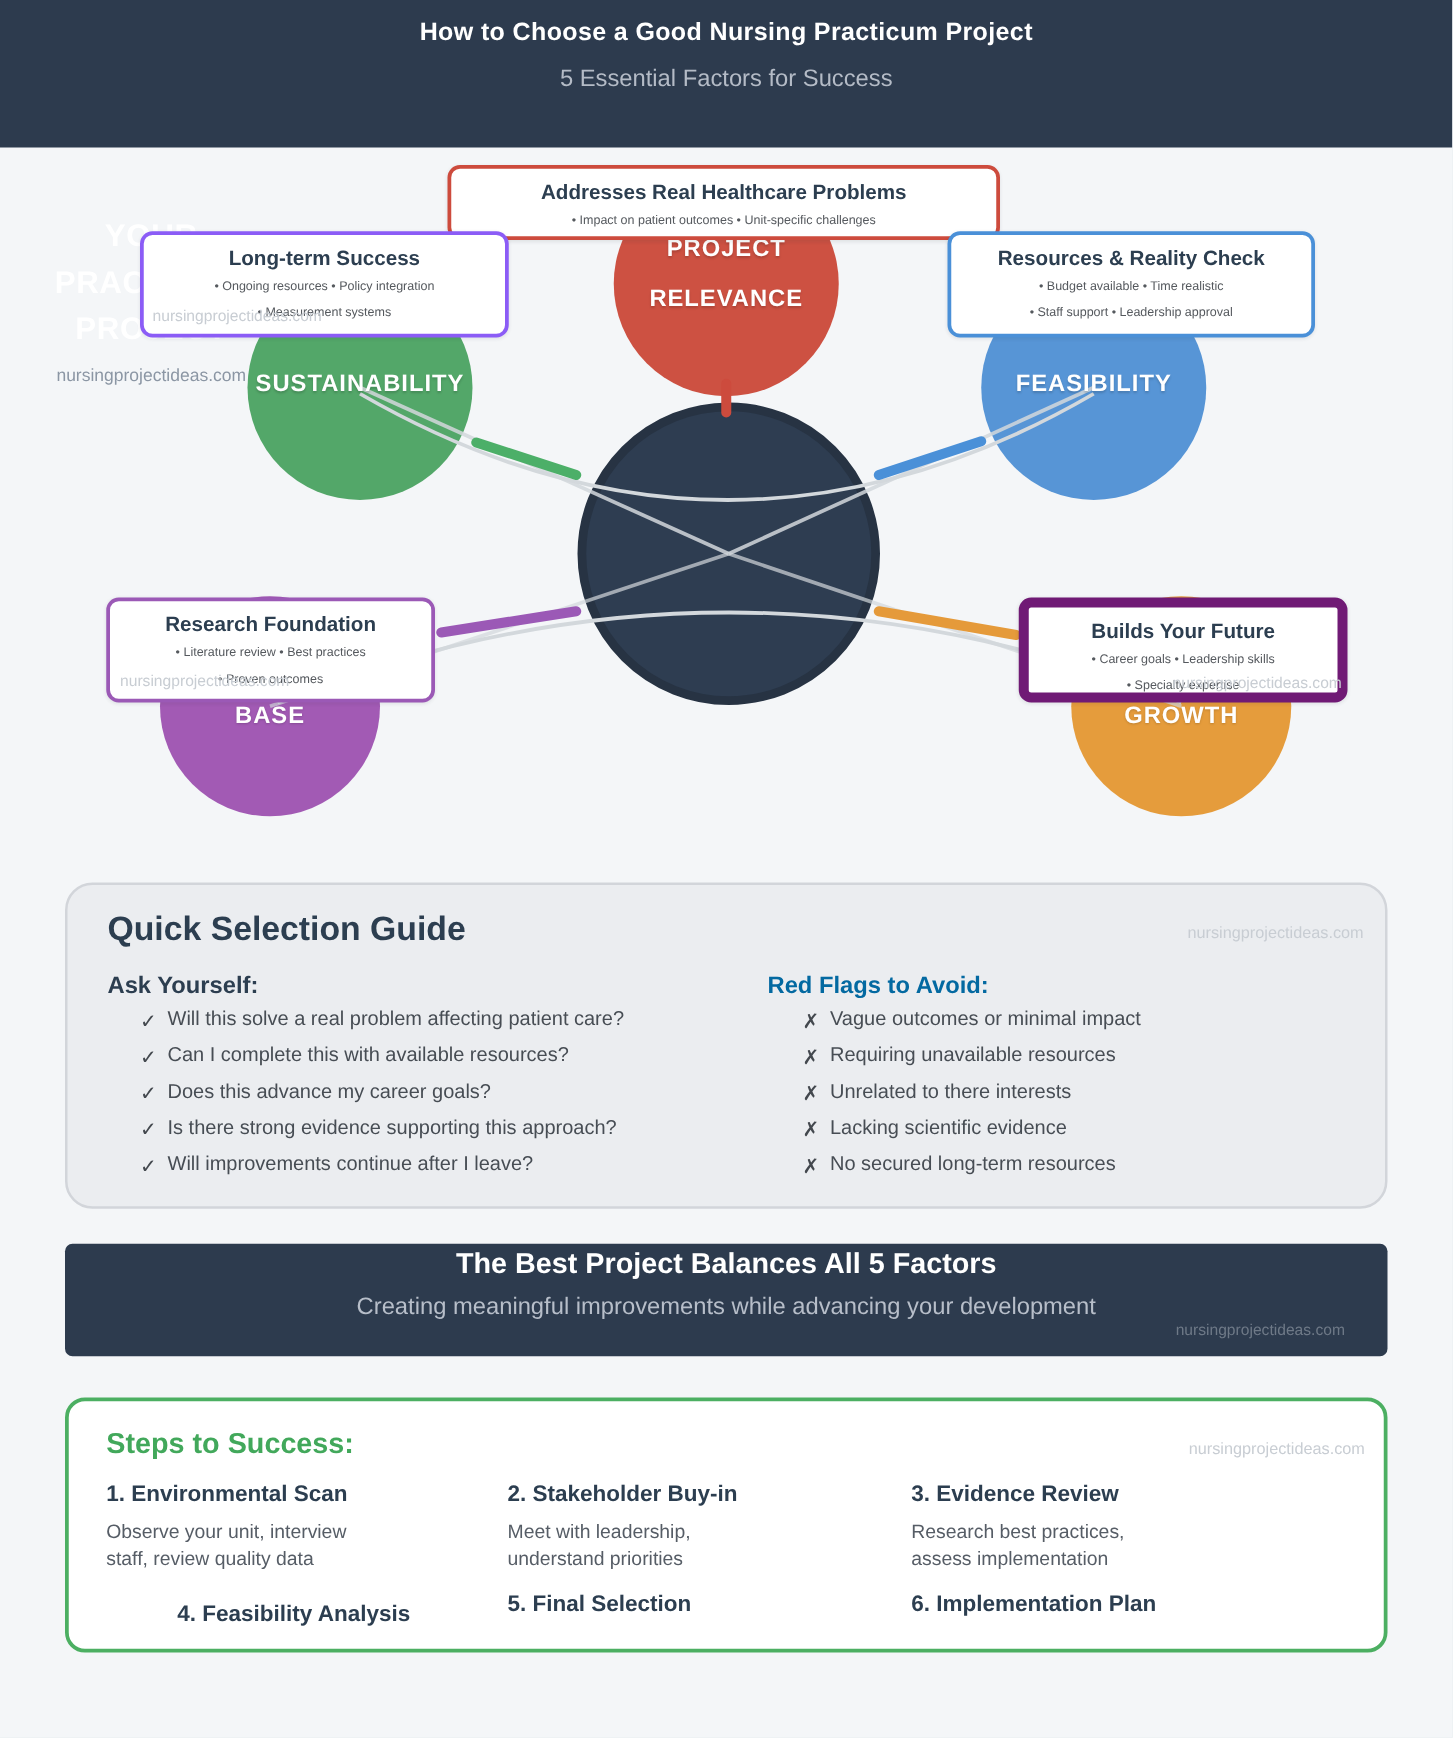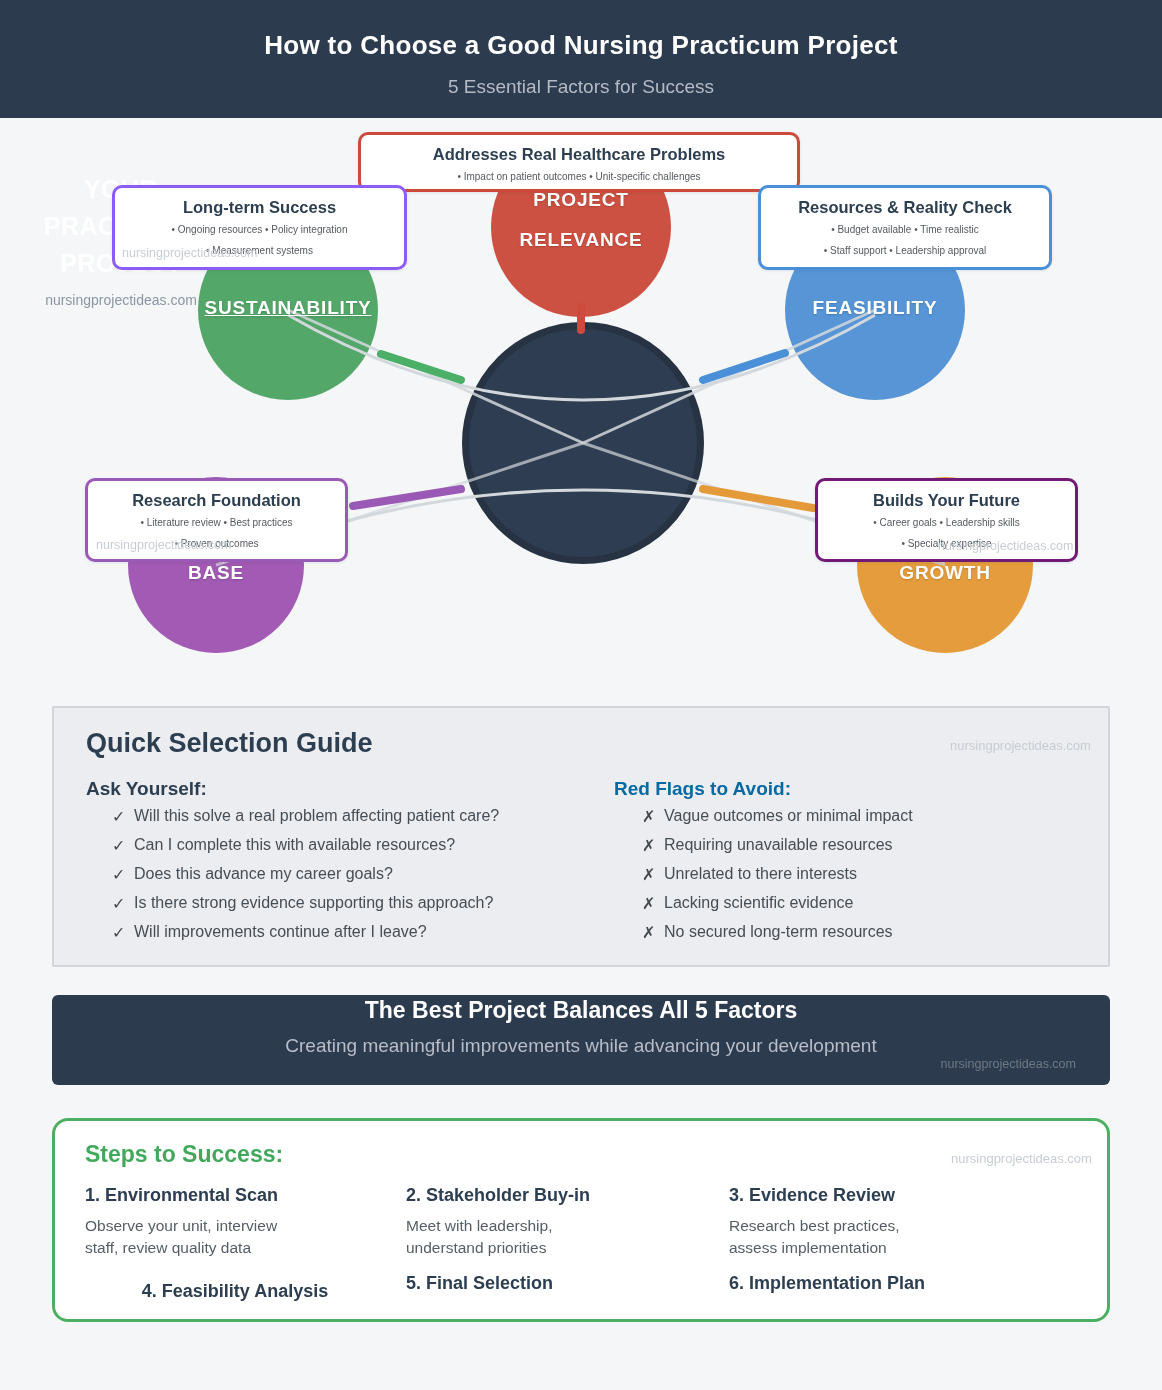--- a/index.html
+++ b/index.html
@@ -8,21 +8,21 @@
   .page {
     position:relative; width:1162px; height:1390px; margin:0 auto;
     background:#f4f6f8; overflow:hidden;
   }
 
   
   .header {
     position:absolute; left:0; top:0; width:1162px; height:118px;
     background:#2d3b4e; color:#fff; text-align:center;
   }
-  .header h1 { font-size:26px; font-weight:bold; padding-top:30px; letter-spacing:.3px; }
+  .header h1 { font-size:20px; font-weight:bold; padding-top:15px; letter-spacing:.3px; }
   .header .sub { font-size:19px; color:#b4bbc6; margin-top:15px; font-weight:normal; }
 
   
   .diagram { position:absolute; left:0; top:118px; width:1162px; height:585px; }
   .circle { position:absolute; border-radius:50%; }
   .c-center {
     left:462px; top:204px; width:242px; height:242px;
     background:#2e3d51; border:7px solid #273343; z-index:1;
   }
   .c-red    { left:491px; top:19px;  width:180px; height:180px; background:#cd5142; z-index:1; }
@@ -31,52 +31,52 @@
   .c-purple { left:128px; top:359px; width:176px; height:176px; background:#a25ab4; z-index:1; }
   .c-orange { left:857px; top:359px; width:176px; height:176px; background:#e59c3c; z-index:1; }
 
   svg.connectors { position:absolute; left:0; top:0; width:1162px; height:585px; z-index:2; pointer-events:none; }
 
   .clabel {
     position:absolute; z-index:3; color:#fff; font-weight:bold; font-size:19px;
     letter-spacing:.8px; text-align:center; text-shadow:0 1px 2px rgba(0,0,0,.18);
   }
   .l-red    { left:471px; top:62px;  width:220px; line-height:40px; }
-  .l-green  { left:183px; top:179px; width:210px;text-decoration:underline; }
+  .l-green  { left:183px; top:179px; width:210px; }
   .l-blue   { left:770px; top:179px; width:210px; }
   .l-purple { left:146px; top:444px; width:140px; }
   .l-orange { left:875px; top:444px; width:140px; }
   .l-center {
     left:462px; top:204px; width:242px; height:242px; z-index:3;
     display:flex; flex-direction:column; align-items:center; justify-content:center;
   }
   .l-center .big { color:#fff; font-weight:bold; font-size:25px; line-height:37px; letter-spacing:.5px; text-align:center; }
   .l-center .wm-center { margin-top:10px; font-size:14px; color:#8b96a4; font-weight:normal; }
 
   .callout {
     position:absolute; z-index:6; background:#fff; border-radius:10px;
     text-align:center; padding:7px 4px 6px 4px; box-shadow:0 1px 3px rgba(40,50,60,.10);
   }
   .callout .ct { font-size:16.5px; font-weight:bold; color:#2c3e50; line-height:24px; }
   .callout .cl { font-size:10px; color:#55595e; line-height:21px; white-space:nowrap; }
   .co-red    { left:358px; top:14px;  width:442px; height:60px; border:3px solid #cd4b3d; }
   .co-green  { left:112px; top:67px;  width:295px; height:85px; border:3px solid #8b5cf6; }
   .co-blue   { left:758px; top:67px;  width:294px; height:85px; border:3px solid #4a90d8; }
   .co-purple { left:85px;  top:360px; width:263px; height:84px; border:3px solid #9b59b6; }
-  .co-orange { left:815px; top:360px; width:263px; height:84px; border:3px solid #701a75; }
+  .co-orange { left:815px; top:360px; width:263px; height:84px; border:8px solid #701a75; }
 
   .wm { position:absolute; color:#c8cdd3; font-size:12.5px; z-index:7; pointer-events:none; }
   .wm-g  { left:122px; top:128px; }
   .wm-p  { left:96px;  top:420px; }
   .wm-o  { left:938px; top:421px; }
 
   
   .guide {
     position:absolute; left:52px; top:706px; width:1058px; height:261px;
-    background:#ebedf0; border:2px solid #d2d5da; border-radius:2px;
+    background:#ebedf0; border:2px solid #d2d5da; border-radius:22px;
   }
   .guide .gtitle { position:absolute; left:32px; top:20px; font-size:27px; font-weight:bold; color:#2c3e50; }
   .colhead { position:absolute; font-size:19px; font-weight:bold; color:#2c3e50; }
   .h-ask   { left:32px; top:70px; }
   .h-flags { left:560px; top:70px; color:#0369a1; }
   .qlist { position:absolute; top:99px; }
   .ql-ask   { left:58px; }
   .ql-flags { left:588px; }
   .qitem { display:flex; align-items:flex-start; height:29px; font-size:16px; color:#474d54; }
   .qitem .mk { width:22px; color:#43484e; font-size:16px; }

